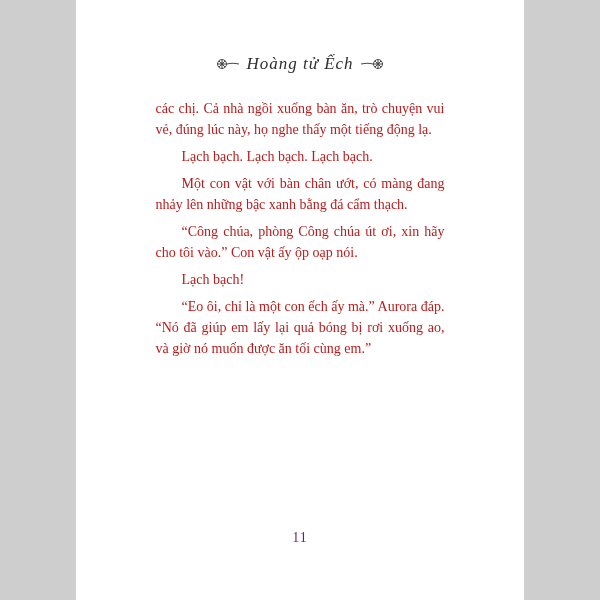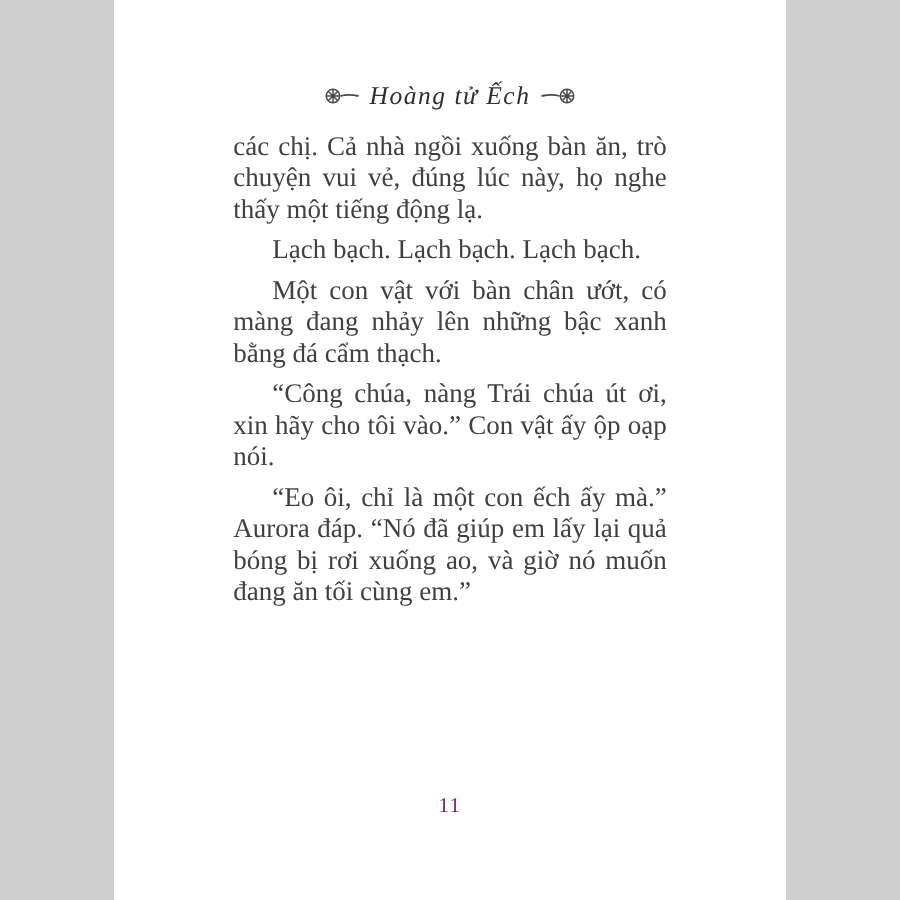--- a/index.html
+++ b/index.html
@@ -39,25 +39,25 @@
   .title {
     font-family: "Liberation Serif", serif;
     font-style: italic;
     font-size: 17px;
     letter-spacing: 1px;
     color: #2e2e2e;
     white-space: nowrap;
   }
   .content {
     width: 289px;
-    margin: 12px auto 0 auto;
+    margin: 23px auto 0 auto;
     text-align: justify;
-    font-size: 18px;
+    font-size: 14px;
     line-height: 21px;
-    color: #404040;
+    color: #b91c1c;
   }
   .content p {
     margin: 0;
     padding-top: 6px;
     text-indent: 26px;
   }
   .content p.continued {
     padding-top: 0;
     text-indent: 0;
   }
@@ -102,19 +102,20 @@
         </g>
       </svg>
     </span>
 
   </div>
 
   <div class="content">
     <p class="continued">các chị. Cả nhà ngồi xuống bàn ăn, trò chuyện vui vẻ, đúng lúc này, họ nghe thấy một tiếng động lạ.</p>
     <p>Lạch bạch. Lạch bạch. Lạch bạch.</p>
     <p>Một con vật với bàn chân ướt, có màng đang nhảy lên những bậc xanh bằng đá cẩm thạch.</p>
-    <p>“Công chúa, nàng Trái chúa út ơi, xin hãy cho tôi vào.” Con vật ấy ộp oạp nói.</p>
-    <p>“Eo ôi, chỉ là một con ếch ấy mà.” Aurora đáp. “Nó đã giúp em lấy lại quả bóng bị rơi xuống ao, và giờ nó muốn đang ăn tối cùng em.”</p>
+    <p>“Công chúa, phòng Công chúa út ơi, xin hãy cho tôi vào.” Con vật ấy ộp oạp nói.</p>
+    <p>Lạch bạch!</p>
+    <p>“Eo ôi, chỉ là một con ếch ấy mà.” Aurora đáp. “Nó đã giúp em lấy lại quả bóng bị rơi xuống ao, và giờ nó muốn được ăn tối cùng em.”</p>
   </div>
 
   <div class="page-number">11</div>
 
 </div>
 
 </body></html>

